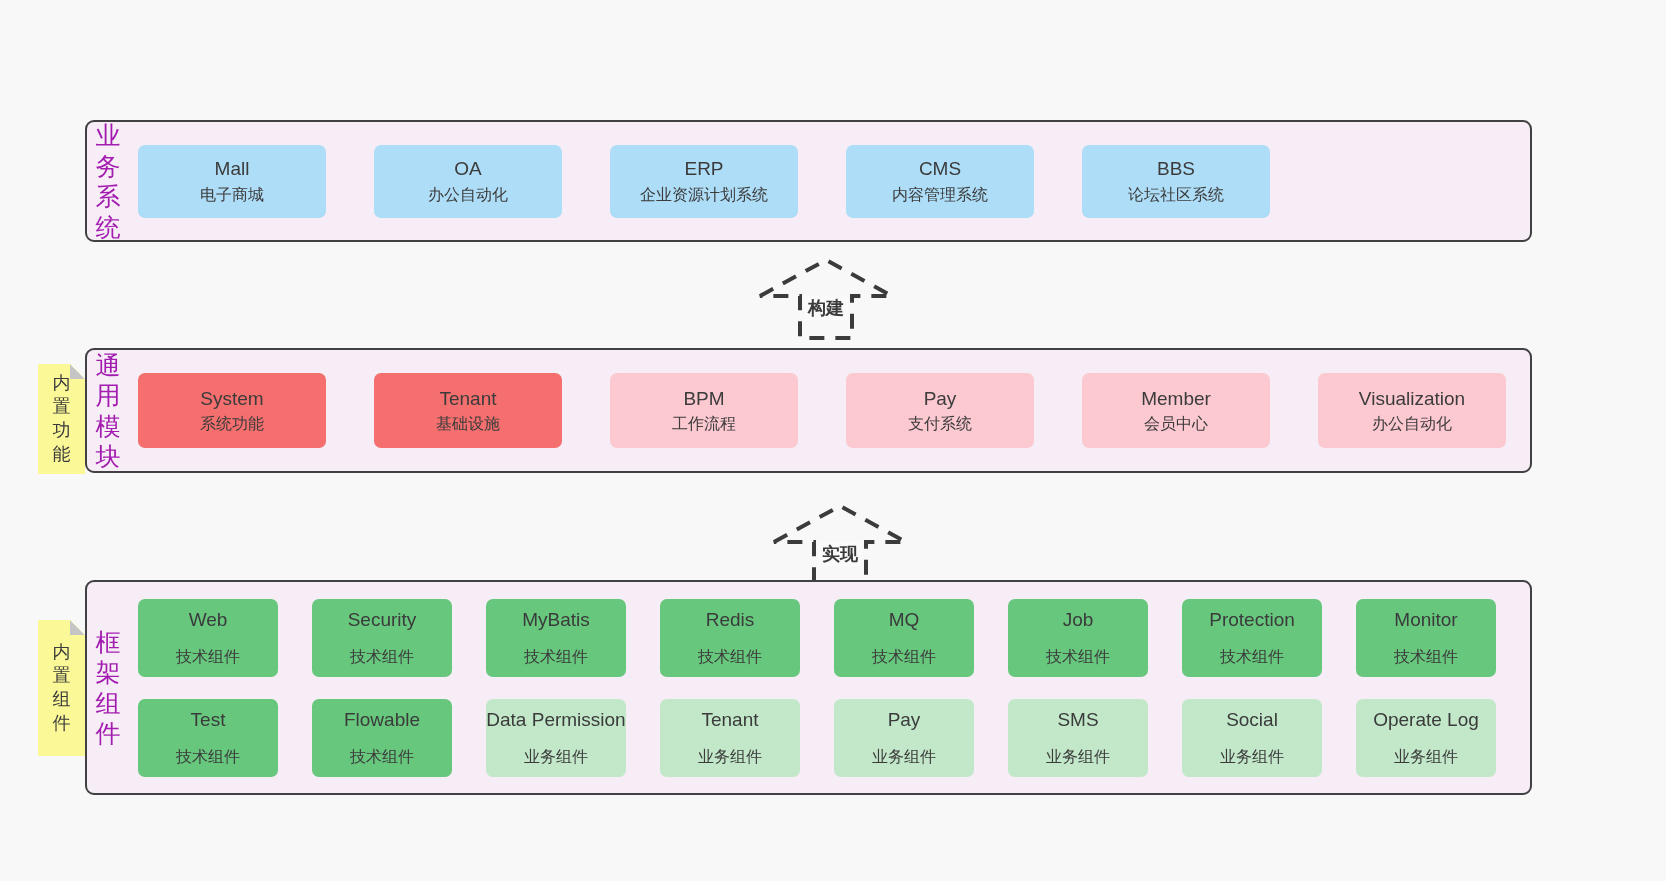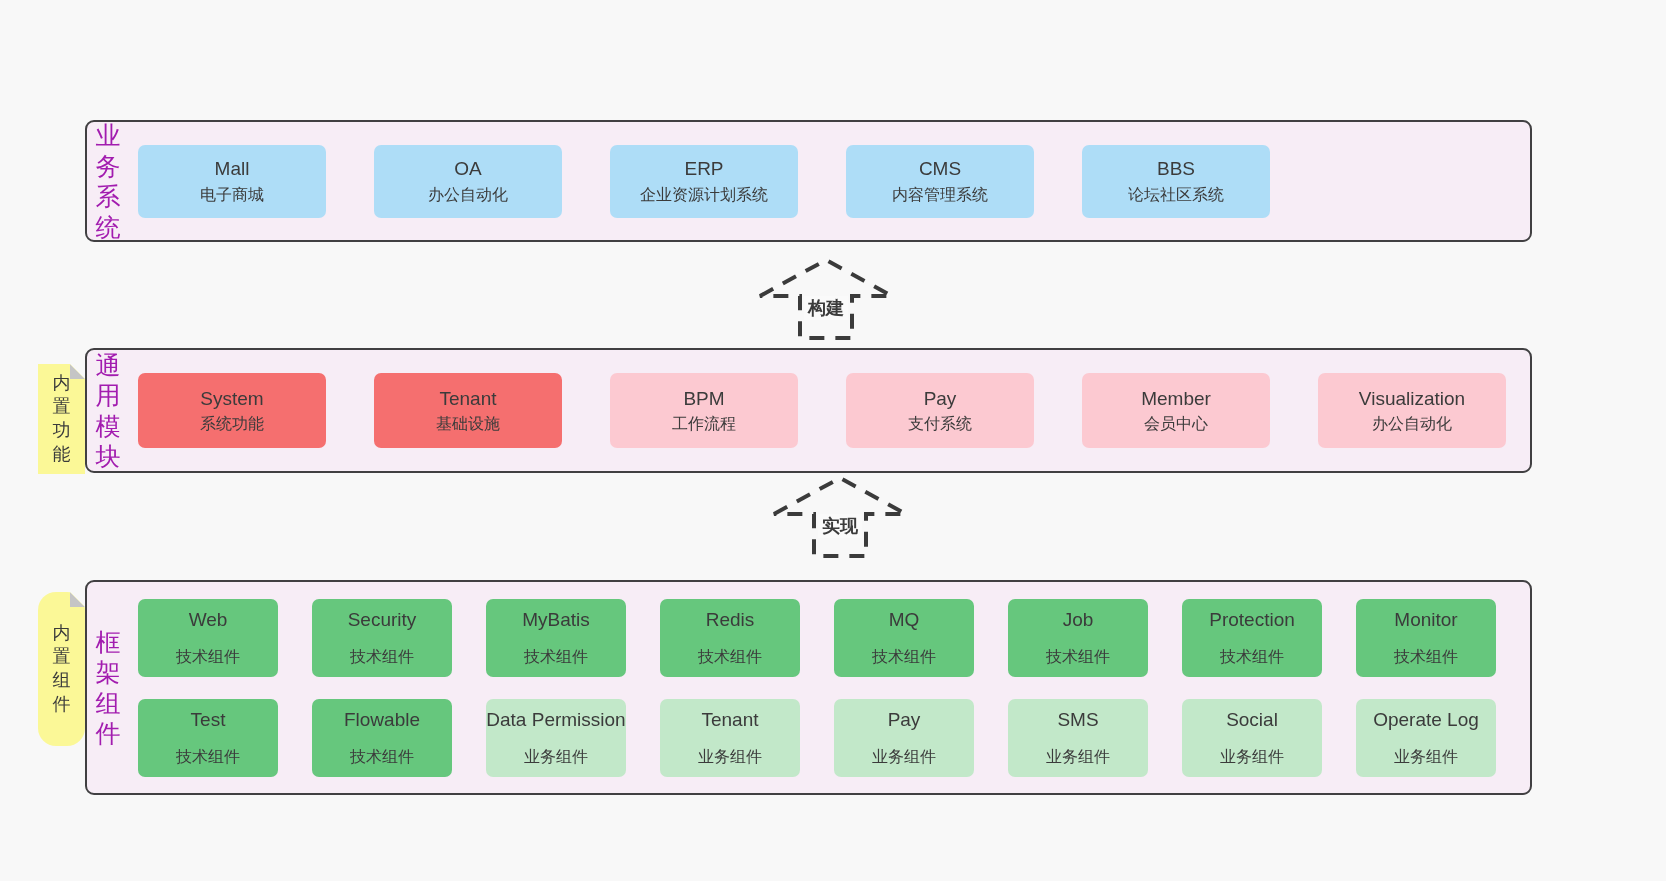--- a/index.html
+++ b/index.html
@@ -45,37 +45,37 @@
   .sticky {
     position:absolute; left:38px; width:47px; background:var(--sticky_note);
     display:flex; align-items:center; justify-content:center;
     clip-path:polygon(0 0, calc(100% - 15px) 0, 100% 15px, 100% 100%, 0 100%);
   }
   .sticky::after {
     content:''; position:absolute; top:0; right:0; width:15px; height:15px;
     background:#c5c5c5; clip-path:polygon(0 0, 100% 100%, 0 100%);
   }
   .sticky-modules   { top:364px; height:110px; }
-  .sticky-framework { top:592px; height:154px;border-radius:18px; }
+  .sticky-framework { top:620px; height:136px; }
   .sticky .txt {
     width:1.15em; font-size:18px; line-height:1.32; text-align:center;
     word-break:break-all; color:#3b3b3b;
   }
 
   .arrow { position:absolute; width:140px; height:86px; }
   .arrow svg { display:block; width:100%; height:100%; }
   .arrow path {
     fill:none; stroke:#3b3b3b; stroke-width:4; stroke-dasharray:15 11;
   }
   .arrow-label {
     position:absolute; left:50%; top:40px; transform:translateX(-50%);
     background:#fafafa; padding:0 4px; font-size:18px; white-space:nowrap;font-weight:bold;
   }
   .arrow-build     { left:756px; top:256px; }
-  .arrow-implement { left:770px; top:474px; }
+  .arrow-implement { left:770px; top:502px; }
 </style>
 </head>
 <body>
 
 <div class="canvas">
 
   <section class="panel panel-business">
     <div class="v-label">业务系统</div>
     <div class="box-row">
 

